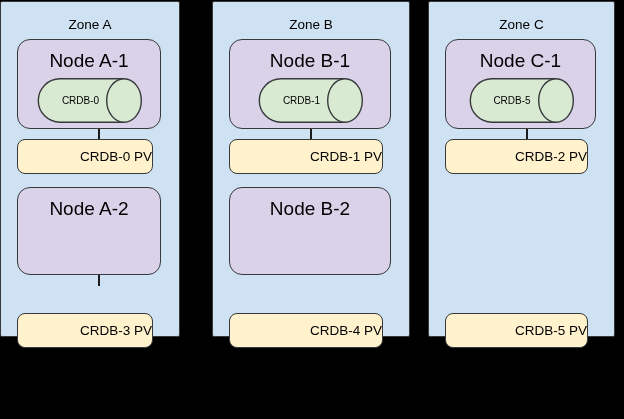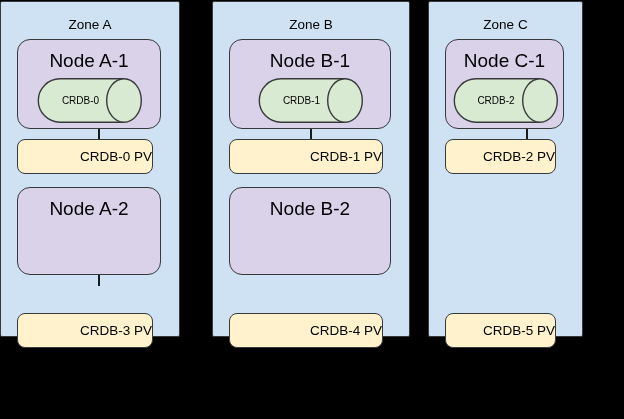--- a/index.html
+++ b/index.html
@@ -45,21 +45,21 @@
   .pv {
     position: absolute; left: 16px; right: 26px; height: 35px;
     background: #fff2cc; border: 1.3px solid #37393b; border-radius: 8px;
     display: flex; align-items: center; justify-content: flex-end;
     font-size: 13.5px;
   }
 
   
   .zone-a { left: 0;     width: 180px; }
   .zone-b { left: 212px; width: 198px; }
-  .zone-c { left: 428px; width: 155px; }
+  .zone-c { left: 428px; width: 187px; }
 
   
   .node-1 { top: 37px;  height: 90px; }
   .pv-1   { top: 137px; }
   .node-2 { top: 185px; height: 88px; }
   .pv-2   { top: 283px; margin-top: 28px; }
   .connector-1 { left: 97px; top: 120px; height: 18px; }
   .connector-2 { left: 97px; top: 266px; height: 18px; }
 </style>
 </head>
@@ -131,21 +131,21 @@
 
     <div class="connector connector-1"></div>
 
     <div class="node node-1">
       <div class="node-title">Node C-1</div>
       <div class="pod">
         <svg width="105" height="45" viewBox="0 0 105 45">
           <path d="M 87 0.8 H 23 A 21.7 21.7 0 0 0 23 44.2 H 87" fill="#d9ead3" stroke="#37393b" stroke-width="1.4"></path>
           <ellipse cx="87" cy="22.5" rx="17.3" ry="21.7" fill="#d9ead3" stroke="#37393b" stroke-width="1.4"></ellipse>
         </svg>
-        <div class="pod-label">CRDB-2</div>
+        <div class="pod-label">CRDB-5</div>
       </div>
     </div>
 
     <div class="pv pv-1">
       <span>CRDB-2 PV</span>
     </div>
 
     <div class="pv pv-2">
       <span>CRDB-5 PV</span>
     </div>

